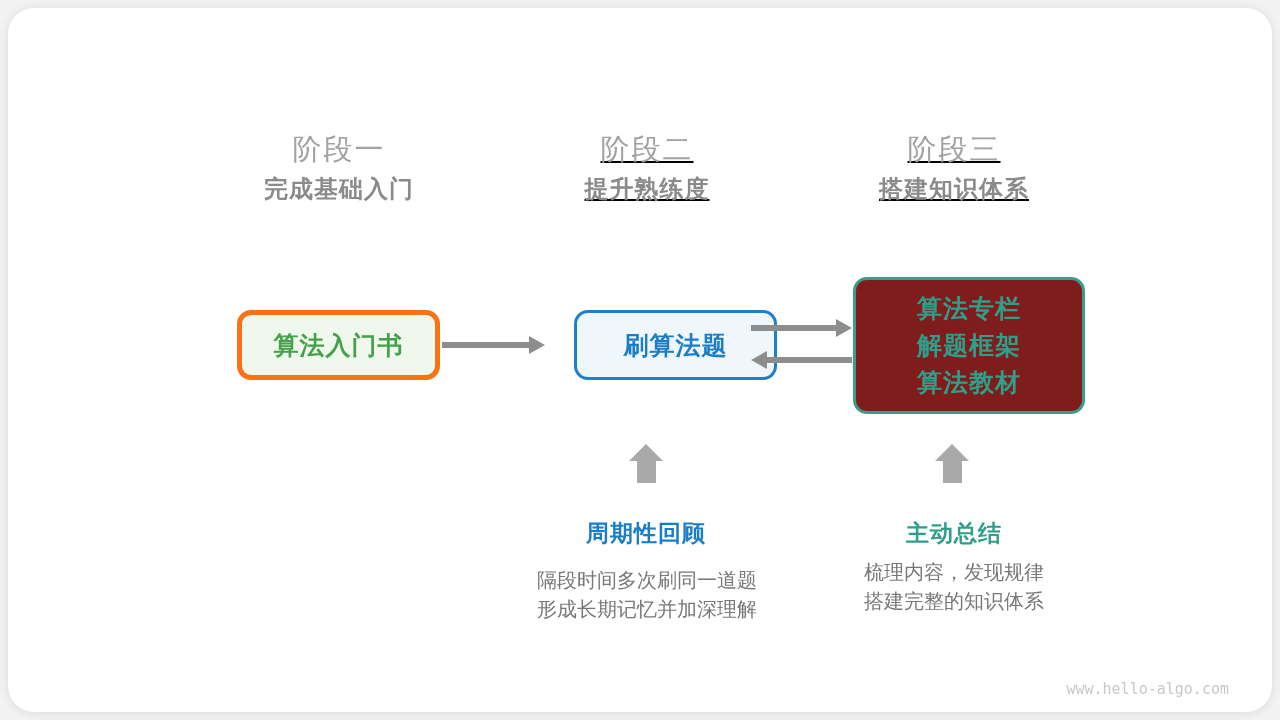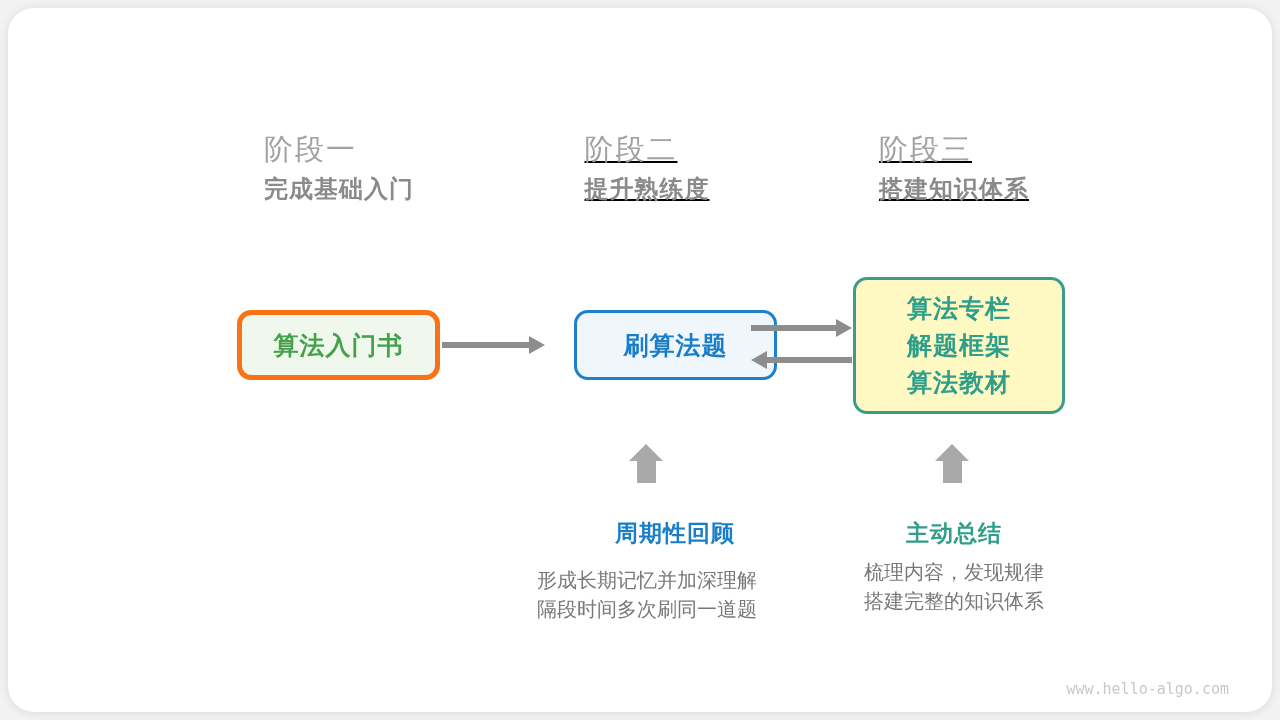--- a/index.html
+++ b/index.html
@@ -5,37 +5,37 @@
   * { margin:0; padding:0; box-sizing:border-box; }
   html,body { width:1280px; height:720px; }
   body { font-family:"Liberation Sans","DejaVu Sans",sans-serif; background:#f2f2f2; }
 
   .frame { position:relative; width:1280px; height:720px; background:#f2f2f2; overflow:hidden; }
   .card  { position:absolute; left:8px; top:8px; width:1264px; height:704px;
            background:#ffffff; border-radius:26px;
            box-shadow:0 1px 10px rgba(0,0,0,0.10); }
 
   
-  .stage { position:absolute; transform:translateX(-50%); text-align:left; white-space:nowrap; }
+  .stage { position:absolute; transform:translateX(-50%); text-align:center; white-space:nowrap; }
   .stage.s1 { left:331px; top:122px; }
   .stage.s2 { left:639px; top:122px;text-decoration:underline; }
   .stage.s3 { left:946px; top:122px;text-decoration:underline; }
   .stage-title    { font-size:29px; color:#a2a2a2; letter-spacing:2px; }
   .stage-subtitle { margin-top:3px; font-size:24px; font-weight:bold; color:#8a8a8a; letter-spacing:1px; }
 
   
   .node { position:absolute; display:flex; align-items:center; justify-content:center;
           border-radius:14px; font-weight:bold; font-size:25px; letter-spacing:1px;
           text-align:center; }
   .node-green { left:229px; top:302px; width:203px; height:70px;
                 background:#f0f8ee; border:5px solid #f97316; color:#45a14c; }
   .node-blue  { left:566px; top:302px; width:203px; height:70px;
                 background:#eff7fd; border:3px solid #1e80cb; color:#1a7dc8; }
-  .node-teal  { left:845px; top:269px; width:212px; height:137px;
-                background:#fef9c3; border:3px solid #3b9c8b; color:#2f9e8a;
+  .node-teal  { left:845px; top:269px; width:232px; height:137px;
+                background:#7f1d1d; border:3px solid #3b9c8b; color:#2f9e8a;
                 flex-direction:column; line-height:37px; }
 
   
   .arrow { position:absolute; height:18px; }
   .arrow .shaft { position:absolute; background:#8d8d8d; height:6px; top:6px; }
   .arrow .head-right { position:absolute; right:0; top:0; width:0; height:0;
           border-top:9px solid transparent; border-bottom:9px solid transparent;
           border-left:16px solid #8d8d8d; }
   .arrow .head-left { position:absolute; left:0; top:0; width:0; height:0;
           border-top:9px solid transparent; border-bottom:9px solid transparent;
@@ -52,21 +52,21 @@
   .up-arrow .up-head { width:0; height:0; margin:0 auto;
           border-left:17px solid transparent; border-right:17px solid transparent;
           border-bottom:17px solid #a9a9a9; }
   .up-arrow .up-shaft { width:19px; height:22px; background:#a9a9a9; margin:0 auto; }
   #up-arrow-review    { left:621px; top:436px; }
   #up-arrow-summarize { left:927px; top:436px; }
 
   
   .anno-label { position:absolute; transform:translateX(-50%); font-size:23px;
                 font-weight:bold; letter-spacing:1px; white-space:nowrap; }
-  #review-label    { left:667px; top:510px; color:#1a7dc8; }
+  #review-label    { left:638px; top:510px; color:#1a7dc8; }
   #summarize-label { left:946px; top:510px; color:#2f9e8a; }
   .anno-desc { position:absolute; transform:translateX(-50%); font-size:20px;
                color:#787878; text-align:center; line-height:29px; white-space:nowrap; }
   #review-desc    { left:639px; top:558px; }
   #summarize-desc { left:946px; top:550px; }
 
   
   .watermark { position:absolute; right:43px; top:672px;
                font-family:"DejaVu Sans Mono",monospace; font-size:15px; color:#c8c8c8; }
 </style>
@@ -118,22 +118,22 @@
       <div class="up-head"></div>
       <div class="up-shaft"></div>
     </div>
     <div class="up-arrow" id="up-arrow-summarize">
       <div class="up-head"></div>
       <div class="up-shaft"></div>
     </div>
 
     <div class="anno-label" id="review-label">周期性回顾</div>
     <div class="anno-desc" id="review-desc">
+      <div>隔段时间多次刷同一道题</div>
       <div>形成长期记忆并加深理解</div>
-      <div>隔段时间多次刷同一道题</div>
     </div>
 
     <div class="anno-label" id="summarize-label">主动总结</div>
     <div class="anno-desc" id="summarize-desc">
       <div>梳理内容，发现规律</div>
       <div>搭建完整的知识体系</div>
     </div>
 
     <div class="watermark">www.hello-algo.com</div>
   </div>

